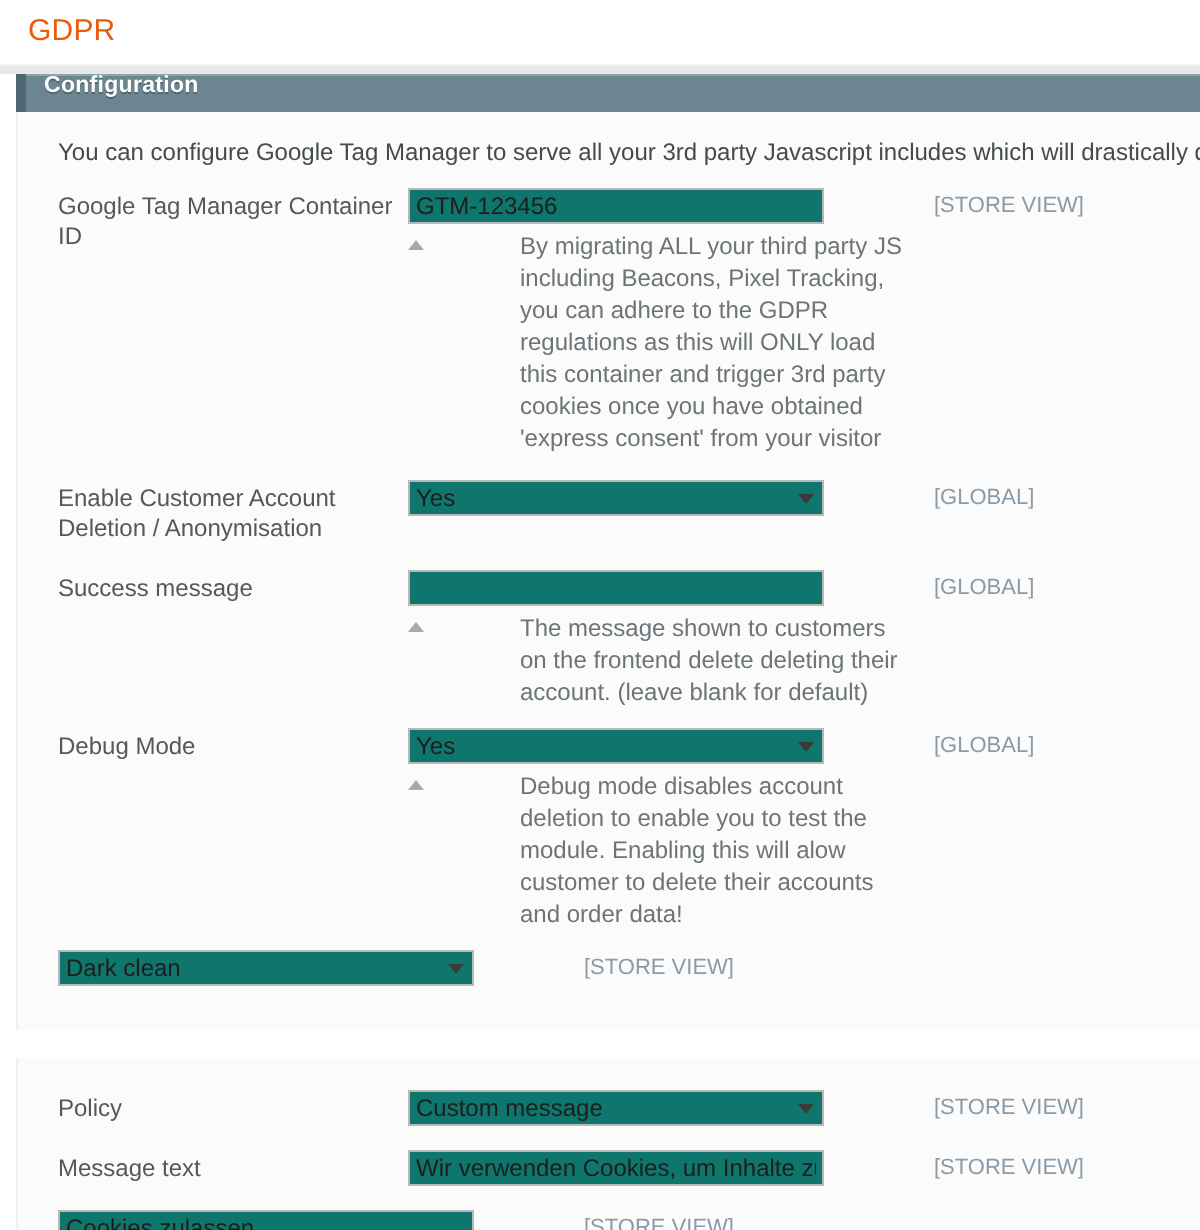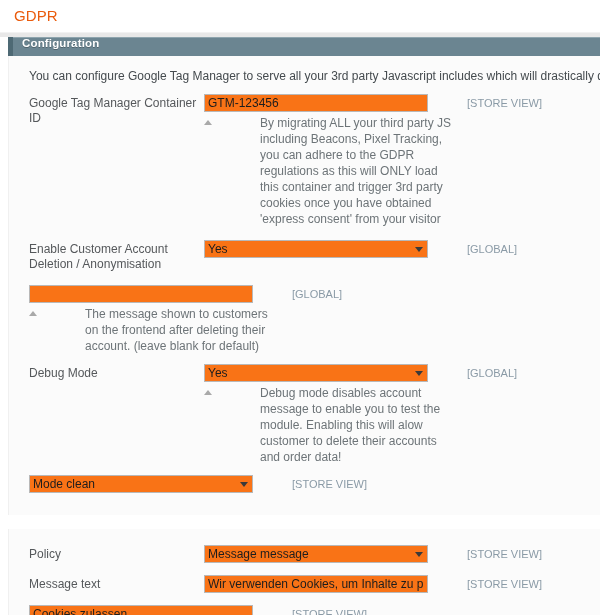--- a/index.html
+++ b/index.html
@@ -108,25 +108,25 @@
     color: #8a9aa6;
     font-size: 11px;
     line-height: 15px;
     padding-top: 2px;
     padding-left: 20px;
     white-space: nowrap;
   }
 
   input[type="text"].txt,
   .sel {
-    width: 224px;
+    width: 208px;
     height: 18px;
     box-sizing: border-box;
     border: 1px solid #b8b8b8;
-    background: #f97316;
+    background: #0f766e;
     font-family: "Liberation Sans", sans-serif;
     font-size: 12px;
     color: #1d1d1d;
     padding: 0 3px;
     line-height: 16px;
     border-radius: 0;
     outline: none;
     display: block;
   }
   input[type="text"].txt::placeholder { color: #b0b0b0; }
@@ -228,53 +228,54 @@
           <span class="sel-value">Yes</span>
           <span class="caret"></span>
         </div>
       </div>
       <div class="scope">[GLOBAL]</div>
     </div>
 
     <div class="gap-md"></div>
 
     <div class="field-row">
+      <div class="field-label">Success message</div>
       <div class="field-control">
         <input type="text" class="txt" value="" style="">
         <div class="note">
           <span class="tri"></span>
-          <span class="note-text">The message shown to customers on the frontend after deleting their account. (leave blank for default)</span>
+          <span class="note-text">The message shown to customers on the frontend delete deleting their account. (leave blank for default)</span>
         </div>
       </div>
       <div class="scope">[GLOBAL]</div>
     </div>
 
     <div class="gap-sm"></div>
 
     <div class="field-row">
       <div class="field-label">Debug Mode</div>
       <div class="field-control">
         <div class="sel">
           <span class="sel-value">Yes</span>
           <span class="caret"></span>
         </div>
         <div class="note">
           <span class="tri"></span>
-          <span class="note-text">Debug mode disables account message to enable you to test the module. Enabling this will alow customer to delete their accounts and order data!</span>
+          <span class="note-text">Debug mode disables account deletion to enable you to test the module. Enabling this will alow customer to delete their accounts and order data!</span>
         </div>
       </div>
       <div class="scope">[GLOBAL]</div>
     </div>
 
     <div class="gap-sm"></div>
 
     <div class="field-row">
       <div class="field-control">
         <div class="sel">
-          <span class="sel-value">Mode clean</span>
+          <span class="sel-value">Dark clean</span>
           <span class="caret"></span>
         </div>
       </div>
       <div class="scope">[STORE VIEW]</div>
     </div>
 
     <div class="gap-lg"></div>
   </div>
 </div>
 
@@ -284,21 +285,21 @@
 
 
   <div class="section-body">
 
     <div class="gap-lg"></div>
 
     <div class="field-row">
       <div class="field-label">Policy</div>
       <div class="field-control">
         <div class="sel">
-          <span class="sel-value">Message message</span>
+          <span class="sel-value">Custom message</span>
           <span class="caret"></span>
         </div>
       </div>
       <div class="scope">[STORE VIEW]</div>
     </div>
 
     <div class="gap-xs"></div>
 
     <div class="field-row">
       <div class="field-label">Message text</div>

